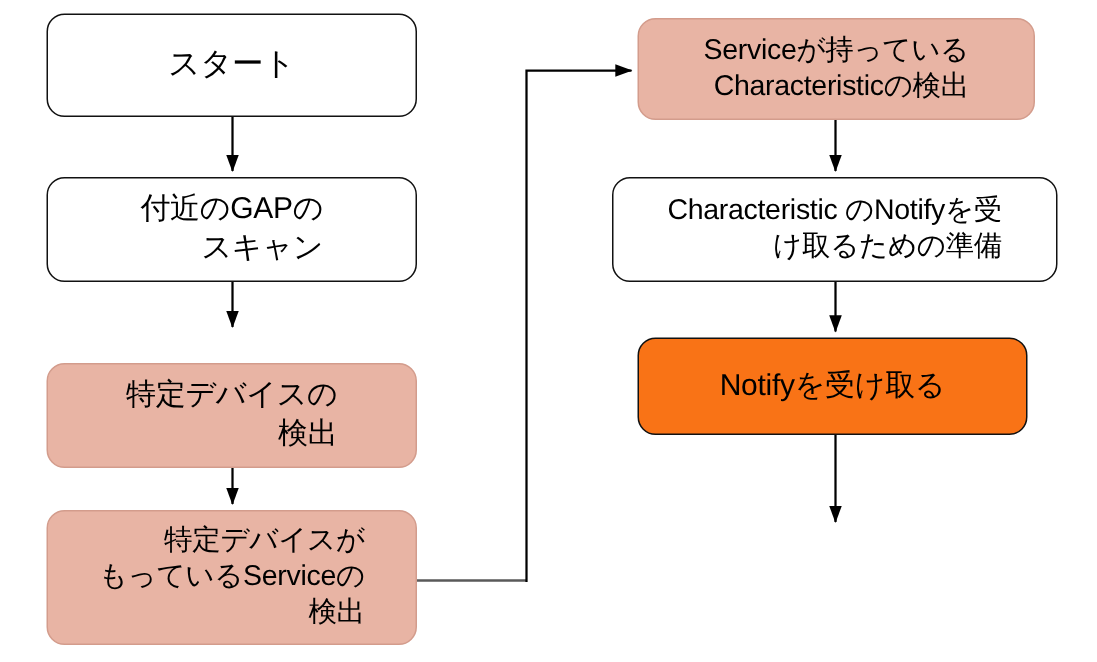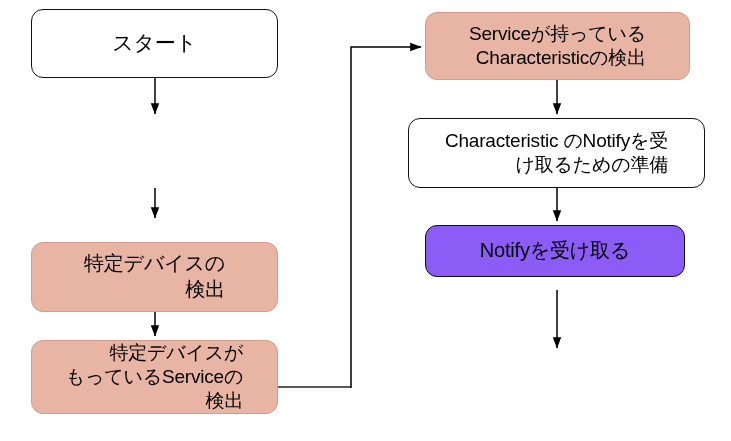--- a/index.html
+++ b/index.html
@@ -86,30 +86,32 @@
       <line x1="557" y1="188" x2="557" y2="221" stroke="#000000" stroke-width="1.5" marker-end="url(#arrowhead)"></line>
     </g>
 
     <g>
       <line x1="557" y1="290" x2="557" y2="348" stroke="#000000" stroke-width="1.5" marker-end="url(#arrowhead)"></line>
     </g>
   </svg>
 
   <div class="node white" style="left: 31px; top: 9px; width: 247px; height: 69px; font-size: 21px; background: rgb(255, 255, 255); border-color: rgb(17, 17, 17); color: rgb(0, 0, 0);">スタート</div>
 
+  <div class="node white" style="left: 31px; top: 118px; width: 247px; height: 70px; font-size: 20px; background: rgb(255, 255, 255); border-color: rgb(17, 17, 17); color: rgb(0, 0, 0);">付近のGAPの
+スキャン</div>
 
   <div class="node pink" style="left: 31px; top: 222px; width: 247px; height: 70px; font-size: 20px; background: rgb(232, 180, 164); border-color: rgb(211, 156, 140); color: rgb(0, 0, 0); margin-top: 20px;">特定デバイスの
 検出</div>
 
-  <div class="node pink" style="left: 31px; top: 340px; width: 247px; height: 74px; font-size: 19px; background: rgb(232, 180, 164); border-color: rgb(211, 156, 140); color: rgb(0, 0, 0);">特定デバイスが
+  <div class="node pink" style="left: 31px; top: 340px; width: 247px; height: 90px; font-size: 19px; background: rgb(232, 180, 164); border-color: rgb(211, 156, 140); color: rgb(0, 0, 0);">特定デバイスが
 もっているServiceの
 検出</div>
 
   <div class="node pink" style="left: 425px; top: 12px; width: 265px; height: 68px; font-size: 19px; background: rgb(232, 180, 164); border-color: rgb(211, 156, 140); color: rgb(0, 0, 0);">Serviceが持っている
 Characteristicの検出</div>
 
   <div class="node white" style="left: 408px; top: 118px; width: 297px; height: 70px; font-size: 19px; background: rgb(255, 255, 255); border-color: rgb(17, 17, 17); color: rgb(0, 0, 0);">Characteristic のNotifyを受
 け取るための準備</div>
 
-  <div class="node white" style="left: 425px; top: 225px; width: 260px; height: 52px; font-size: 20px; background: #8b5cf6; border-color: rgb(17, 17, 17); color: rgb(0, 0, 0);">Notifyを受け取る</div>
+  <div class="node white" style="left: 425px; top: 225px; width: 260px; height: 65px; font-size: 20px; background: #f97316; border-color: rgb(17, 17, 17); color: rgb(0, 0, 0);">Notifyを受け取る</div>
 
 
 </div>
 
 </body></html>

